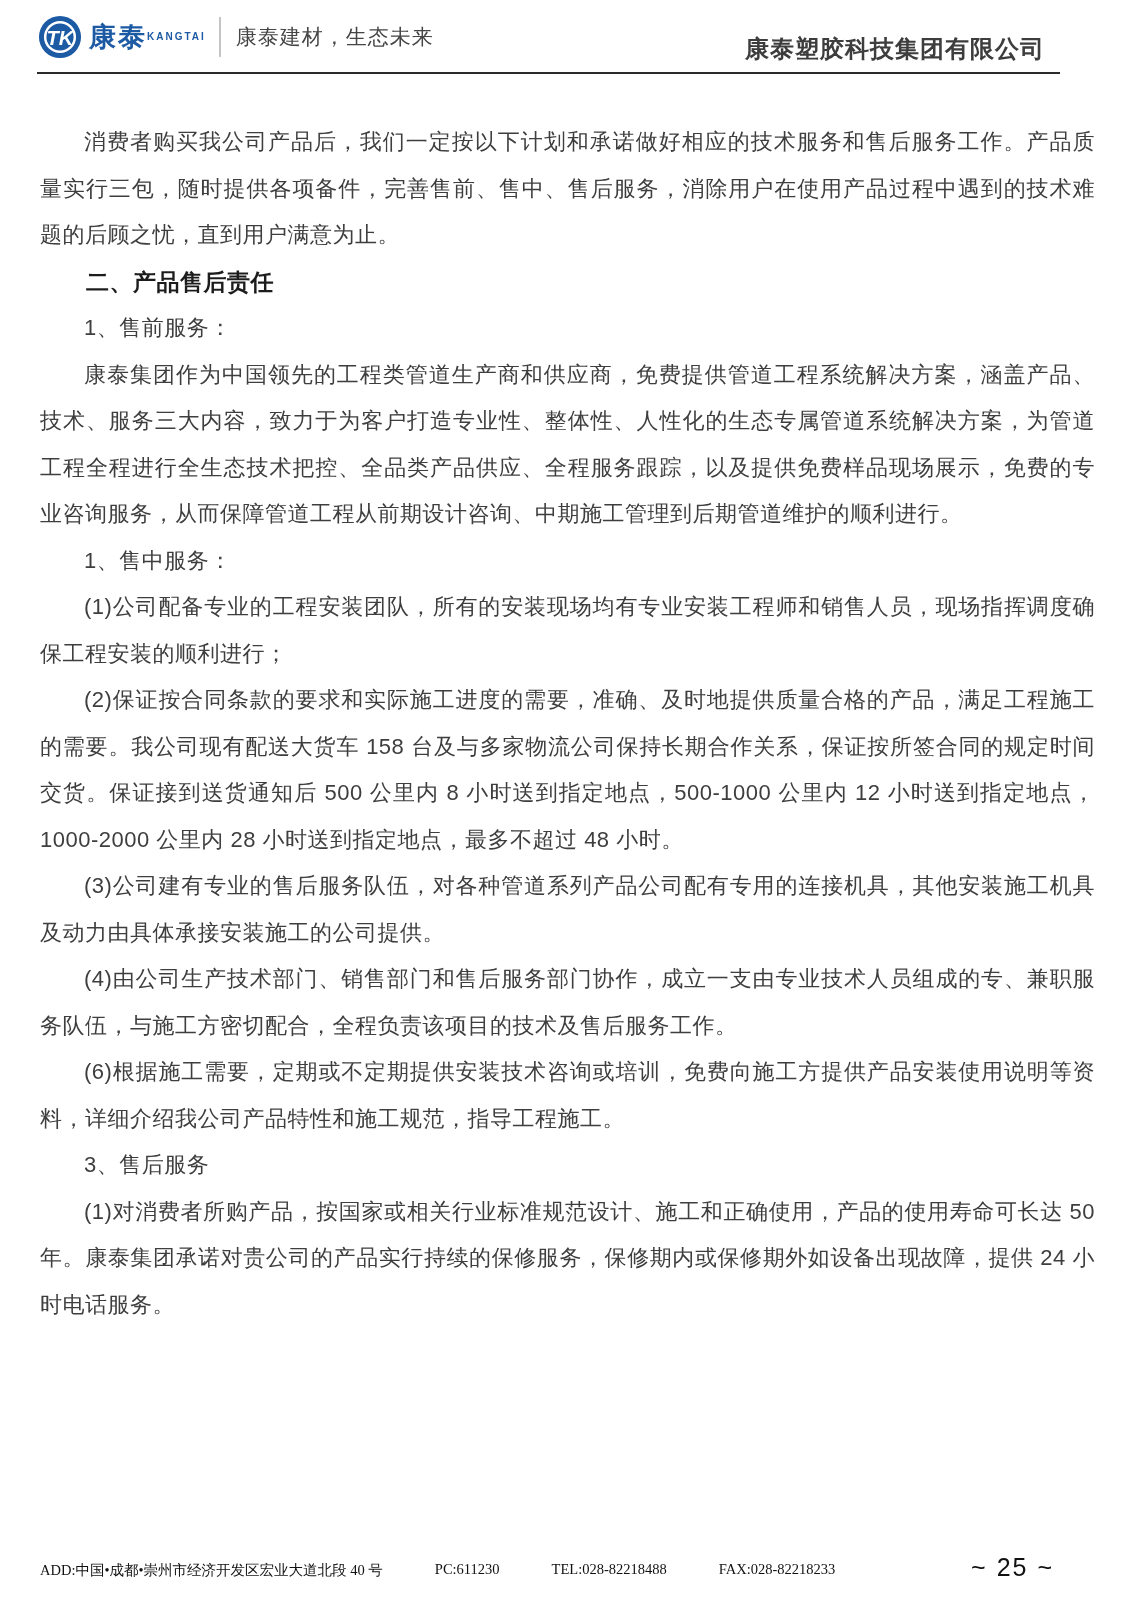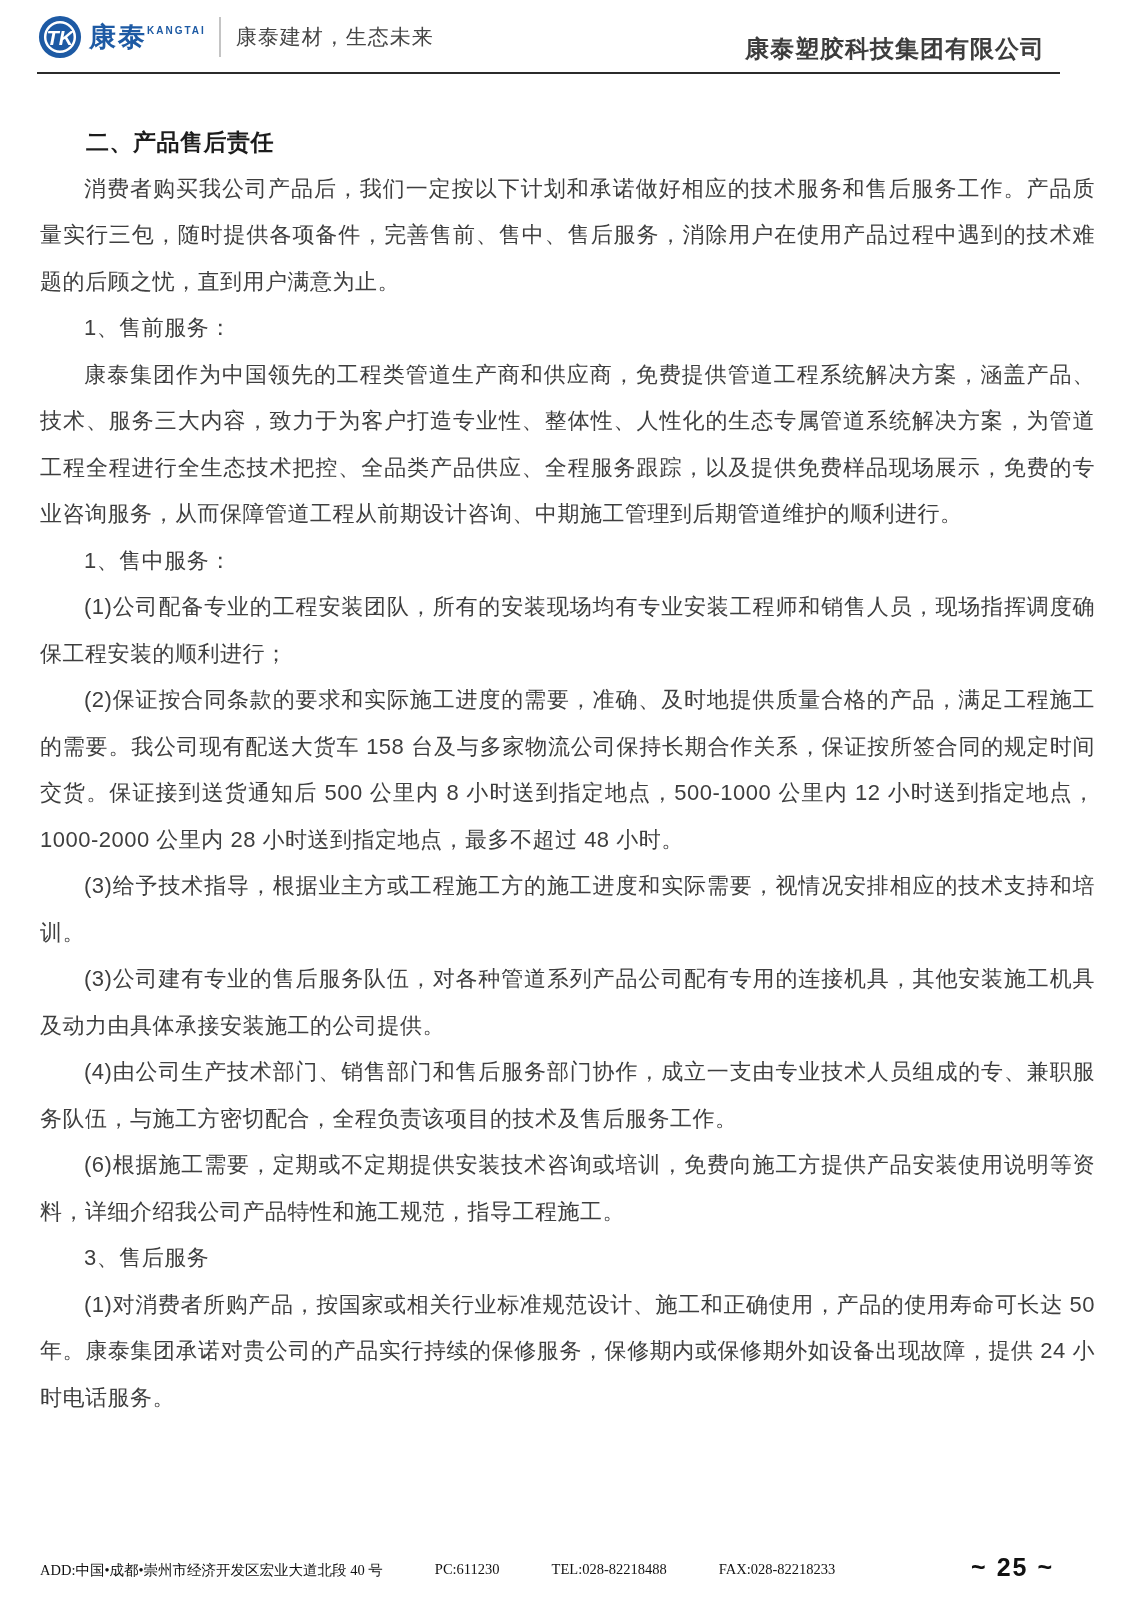--- a/index.html
+++ b/index.html
@@ -12,21 +12,21 @@
     font-family: "Liberation Sans", sans-serif;
     overflow: hidden;
   }
 
   
   .header { position: absolute; top: 0; left: 38px; right: 64px; height: 72px; text-align: center; }
   .logo-group { position: absolute; left: 0; top: 15px; display: flex; align-items: center; }
   .logo-mark { width: 44px; height: 44px; display: block; }
   .logo-text { display: flex; flex-direction: row; margin-left: 7px; line-height: 1; }
   .logo-cn { color: #1d5aa4; font-weight: bold; font-size: 27px; letter-spacing: 2px; }
-  .logo-en { color: #1d5aa4; font-weight: bold; font-size: 10px; letter-spacing: 2px; margin-top: 2px; }
+  .logo-en { color: #1d5aa4; font-weight: bold; font-size: 10px; letter-spacing: 2px; margin-top: 8px; }
   .logo-divider { width: 2px; height: 40px; background: #c4c4c4; margin: 0 15px 0 13px; }
   .tagline { font-size: 21px; font-weight: normal; color: #454545; letter-spacing: 1px; }
   .company { position: absolute; right: 19px; top: 33px; font-size: 24px; font-weight: bold; color: #3d3d3d; letter-spacing: 1px; }
   .header-rule { position: absolute; top: 72px; left: 37px; width: 1023px; height: 2px; background: #2b2b2b; }
 
   
   .content {
     position: absolute;
     top: 119px;
     left: 40px;
@@ -52,21 +52,20 @@
     gap: 52px;
     white-space: nowrap;
   }
   .page-num {
     position: absolute;
     right: 74px;
     bottom: 18px;
     font-size: 25px;
     color: #111111;
     letter-spacing: 2px;
-    font-weight: bold;
   }
 </style>
 </head>
 <body>
 
 <div class="page">
 
   <div class="header">
     <div class="logo-group">
       <svg class="logo-mark" viewBox="0 0 46 46" xmlns="http://www.w3.org/2000/svg">
@@ -79,28 +78,27 @@
         <span class="logo-en">KANGTAI</span>
       </div>
       <div class="logo-divider"></div>
       <div class="tagline">康泰建材，生态未来</div>
     </div>
     <div class="company">康泰塑胶科技集团有限公司</div>
   </div>
   <div class="header-rule"></div>
 
   <div class="content">
+    <p class="para">消费者购买我公司产品后，我们一定按以下计划和承诺做好相应的技术服务和售后服务工作。产品质量实行三包，随时提供各项备件，完善售前、售中、售后服务，消除用户在使用产品过程中遇到的技术难题的后顾之忧，直到用户满意为止。</p>
     <p class="para title">二、产品售后责任</p>
-    <p class="para">消费者购买我公司产品后，我们一定按以下计划和承诺做好相应的技术服务和售后服务工作。产品质量实行三包，随时提供各项备件，完善售前、售中、售后服务，消除用户在使用产品过程中遇到的技术难题的后顾之忧，直到用户满意为止。</p>
     <p class="para heading">1、售前服务：</p>
     <p class="para">康泰集团作为中国领先的工程类管道生产商和供应商，免费提供管道工程系统解决方案，涵盖产品、技术、服务三大内容，致力于为客户打造专业性、整体性、人性化的生态专属管道系统解决方案，为管道工程全程进行全生态技术把控、全品类产品供应、全程服务跟踪，以及提供免费样品现场展示，免费的专业咨询服务，从而保障管道工程从前期设计咨询、中期施工管理到后期管道维护的顺利进行。</p>
     <p class="para heading">1、售中服务：</p>
     <p class="para">(1)公司配备专业的工程安装团队，所有的安装现场均有专业安装工程师和销售人员，现场指挥调度确保工程安装的顺利进行；</p>
     <p class="para">(2)保证按合同条款的要求和实际施工进度的需要，准确、及时地提供质量合格的产品，满足工程施工的需要。我公司现有配送大货车 158 台及与多家物流公司保持长期合作关系，保证按所签合同的规定时间交货。保证接到送货通知后 500 公里内 8 小时送到指定地点，500-1000 公里内 12 小时送到指定地点，1000-2000 公里内 28 小时送到指定地点，最多不超过 48 小时。</p>
-    <p class="para">(3)给予技术指导，根据业主方或工程施工方的施工进度和实际需要，视情况安排相应的技术支持和培训。</p>
     <p class="para">(3)公司建有专业的售后服务队伍，对各种管道系列产品公司配有专用的连接机具，其他安装施工机具及动力由具体承接安装施工的公司提供。</p>
     <p class="para">(4)由公司生产技术部门、销售部门和售后服务部门协作，成立一支由专业技术人员组成的专、兼职服务队伍，与施工方密切配合，全程负责该项目的技术及售后服务工作。</p>
     <p class="para">(6)根据施工需要，定期或不定期提供安装技术咨询或培训，免费向施工方提供产品安装使用说明等资料，详细介绍我公司产品特性和施工规范，指导工程施工。</p>
     <p class="para heading">3、售后服务</p>
     <p class="para">(1)对消费者所购产品，按国家或相关行业标准规范设计、施工和正确使用，产品的使用寿命可长达 50 年。康泰集团承诺对贵公司的产品实行持续的保修服务，保修期内或保修期外如设备出现故障，提供 24 小时电话服务。</p>
   </div>
 
   <div class="footer-contact">
     <span>ADD:中国•成都•崇州市经济开发区宏业大道北段 40 号</span>
     <span>PC:611230</span>

